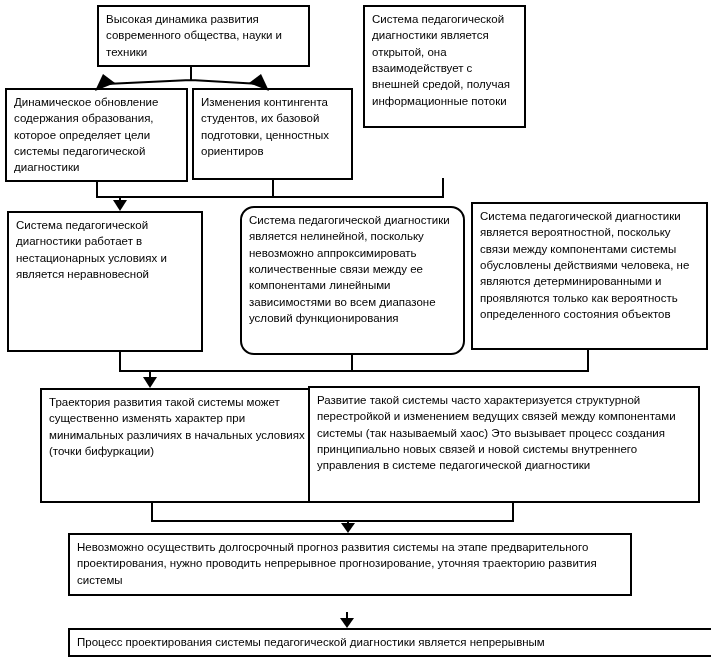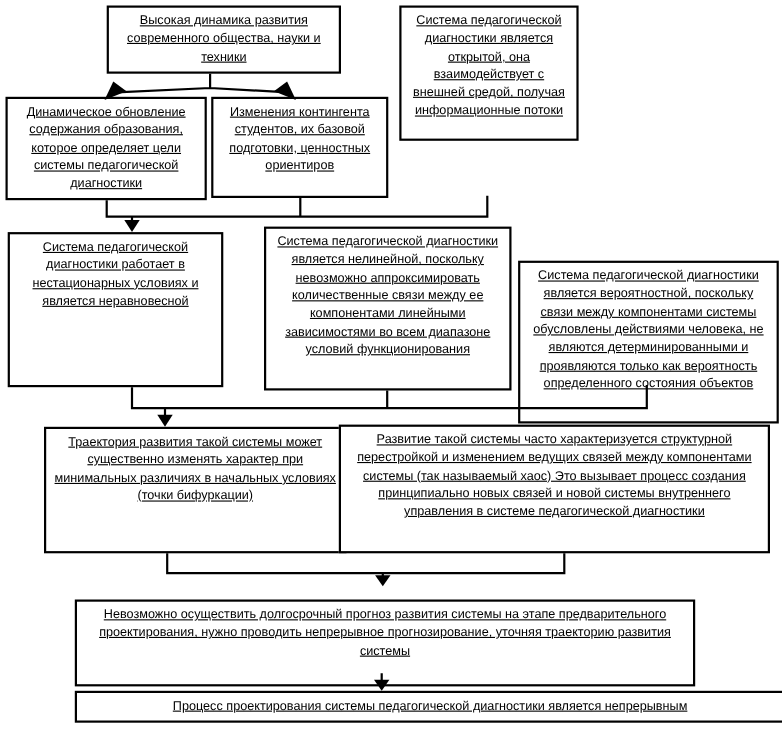--- a/index.html
+++ b/index.html
@@ -18,35 +18,34 @@
   }
   .fc-box {
     position: absolute;
     box-sizing: border-box;
     border: 2px solid #000000;
     background: #ffffff;
     padding: 4px 7px;
     font-size: 11.5px;
     line-height: 1.42;
     color: #000000;
-    text-align: center;
+    text-align: left;
     overflow: hidden;
-    text-decoration: underline;
   }
   
   #box-high-dynamics     { left: 97px;  top: 5px;   width: 213px; height: 62px; }
   #box-open-system       { left: 363px; top: 5px;   width: 163px; height: 123px; }
   #box-content-renewal   { left: 5px;   top: 88px;  width: 183px; height: 94px; }
   #box-student-contingent{ left: 192px; top: 88px;  width: 161px; height: 92px; }
   #box-nonstationary     { left: 7px;   top: 211px; width: 196px; height: 141px; }
-  #box-nonlinear         { left: 240px; top: 206px; width: 225px; height: 149px; }
-  #box-probabilistic     { left: 471px; top: 202px; width: 237px; height: 148px; margin-top: 35px; }
+  #box-nonlinear         { left: 240px; top: 206px; width: 225px; height: 149px; border-radius: 14px; }
+  #box-probabilistic     { left: 471px; top: 202px; width: 237px; height: 148px; }
   #box-bifurcation       { left: 13px;  top: 388px; width: 275px; height: 115px; margin-left: 27px; }
   #box-chaos             { left: 308px; top: 386px; width: 392px; height: 117px; }
-  #box-forecasting       { left: 68px;  top: 533px; width: 564px; height: 79px; margin-top: 12px; }
+  #box-forecasting       { left: 68px;  top: 533px; width: 564px; height: 63px; }
   #box-continuous        { left: 68px;  top: 628px; width: 646px; height: 29px; }
   #connector-layer {
     position: absolute;
     left: 0; top: 0;
     width: 711px; height: 663px;
     pointer-events: none;
   }
   #connector-layer path { stroke: #000000; stroke-width: 2; fill: none; }
   #connector-layer polygon { fill: #000000; stroke: none; }
 </style>

